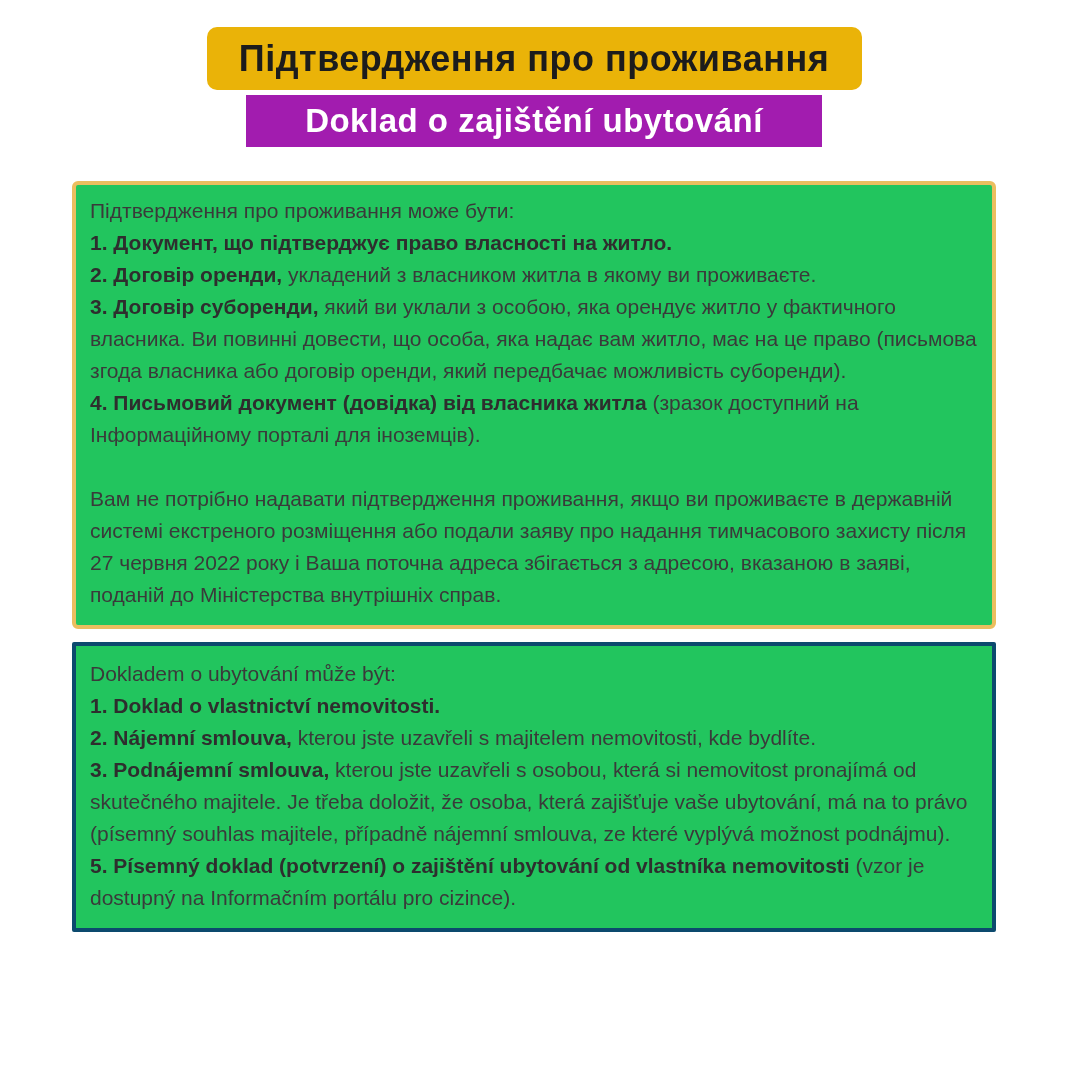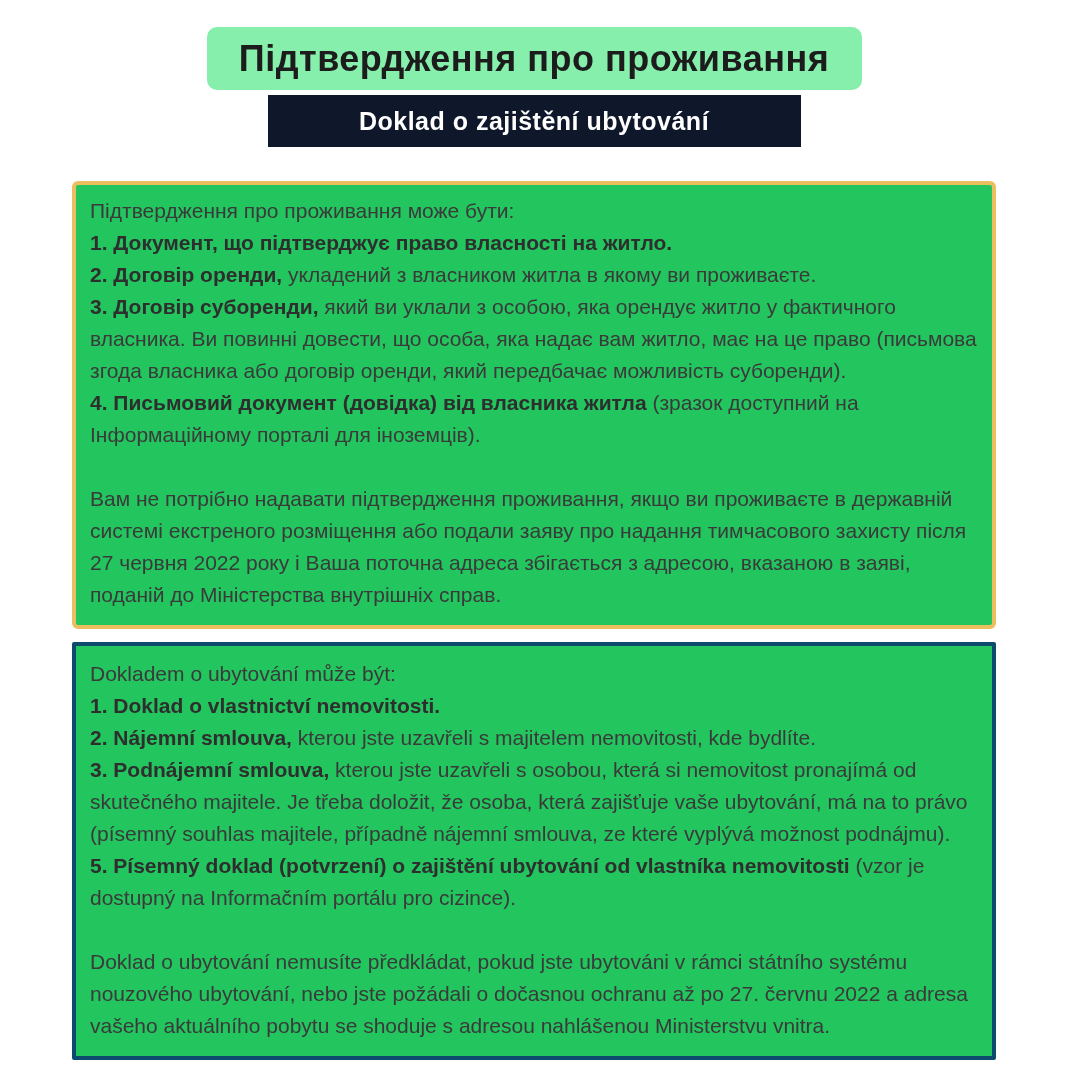--- a/index.html
+++ b/index.html
@@ -10,38 +10,38 @@
     width: 1068px;
     height: 1068px;
     background: #ffffff;
     font-family: "Liberation Sans", sans-serif;
     color: #3a3a3a;
     overflow: hidden;
   }
   .banner-uk {
     width: 655px;
     margin: 27px auto 0 auto;
-    background: #86efac;
+    background: #eab308;
     border-radius: 10px;
     height: 63px;
     line-height: 63px;
     text-align: center;
     font-size: 36px;
     font-weight: 700;
     color: #1c1c1c;
     letter-spacing: 0.5px;
   }
   .banner-cz {
-    width: 533px;
+    width: 576px;
     margin: 5px auto 0 auto;
-    background: #0f172a;
+    background: #a21caf;
     height: 52px;
     line-height: 52px;
     text-align: center;
-    font-size: 25px;
+    font-size: 33px;
     font-weight: 700;
     color: #ffffff;
     letter-spacing: 0.5px;
   }
   .info-box {
     box-sizing: border-box;
     width: 924px;
     margin: 0 auto;
     background: #22c55e;
     font-size: 21px;
@@ -85,14 +85,13 @@
   <p><b>4. Письмовий документ (довідка) від власника житла</b><span> (зразок доступний на Інформаційному порталі для іноземців).</span></p>
   <p class="note">Вам не потрібно надавати підтвердження проживання, якщо ви проживаєте в державній системі екстреного розміщення або подали заяву про надання тимчасового захисту після 27 червня 2022 року і Ваша поточна адреса збігається з адресою, вказаною в заяві, поданій до Міністерства внутрішніх справ.</p>
 </div>
 
 <div class="info-box box-cz">
   <p>Dokladem o ubytování může být:</p>
   <p><b>1. Doklad o vlastnictví nemovitosti.</b></p>
   <p><b>2. Nájemní smlouva,</b><span> kterou jste uzavřeli s majitelem nemovitosti, kde bydlíte.</span></p>
   <p><b>3. Podnájemní smlouva,</b><span> kterou jste uzavřeli s osobou, která si nemovitost pronajímá od skutečného majitele. Je třeba doložit, že osoba, která zajišťuje vaše ubytování, má na to právo (písemný souhlas majitele, případně nájemní smlouva, ze které vyplývá možnost podnájmu).</span></p>
   <p><b>5. Písemný doklad (potvrzení) o zajištění ubytování od vlastníka nemovitosti</b><span> (vzor je dostupný na Informačním portálu pro cizince).</span></p>
-  <p class="note">Doklad o ubytování nemusíte předkládat, pokud jste ubytováni v rámci státního systému nouzového ubytování, nebo jste požádali o dočasnou ochranu až po 27. červnu 2022 a adresa vašeho aktuálního pobytu se shoduje s adresou nahlášenou Ministerstvu vnitra.</p>
 </div>
 
 </body></html>

